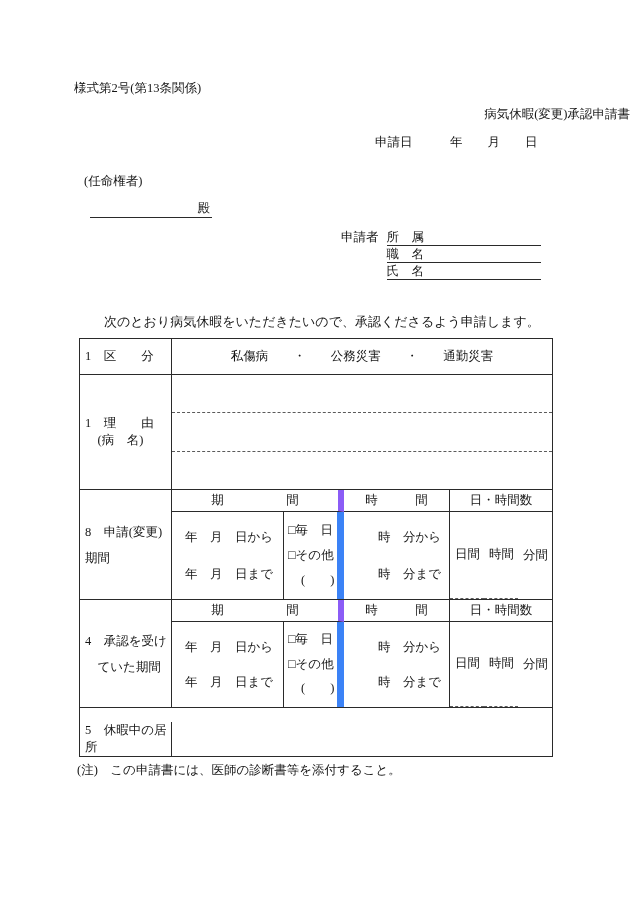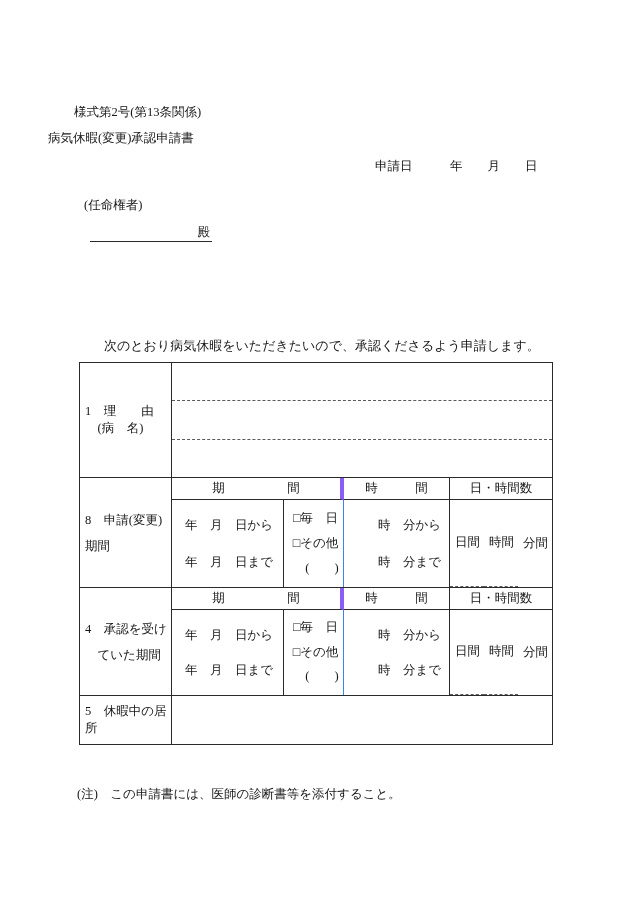--- a/index.html
+++ b/index.html
@@ -7,24 +7,24 @@
     position: relative;
     width: 630px;
     height: 903px;
     background: #ffffff;
     font-family: "Liberation Serif", "DejaVu Serif", serif;
     color: #161616;
     font-size: 12.5px;
     line-height: 1.25;
     overflow: hidden;
   }
-  .abs { position: absolute; margin-top: 24px; }
+  .abs { position: absolute; }
 
   .form-number { left: 74px; top: 81px; }
-  .doc-title { left: 0; right: 0; top: 107px; text-align: left; padding-left: 48px; }
+  .doc-title { left: 16px; right: 0; top: 107px; text-align: right; padding-left: 48px; }
   .app-date { left: 375px; top: 135px; }
   .authority { left: 84px; top: 174px; }
 
   .dono-line {
     left: 90px; top: 200px; width: 122px; height: 18px;
     border-bottom: 1px solid #2a2a2a;
     display: flex; align-items: flex-end; justify-content: flex-end;
     padding-right: 2px; box-sizing: border-box;
   }
   .dono-blank { flex: 1; height: 100%; }
@@ -45,21 +45,21 @@
   .form-table {
     left: 79px; top: 338px; width: 472px;
     border: 1px solid #2a2a2a; box-sizing: content-box;
   }
   .trow { display: flex; border-bottom: 1px solid #2a2a2a; box-sizing: border-box; }
   .trow:last-child { border-bottom: none; }
   .r1 { height: 36px; }
   .r2 { height: 115px; }
   .r3 { height: 110px; }
   .r4 { height: 108px; }
-  .r5 { height: 48px; }
+  .r5 { height: 48px; align-items: flex-end; }
 
   .lcell {
     width: 92px; flex: none; box-sizing: border-box;
     border-right: 1px solid #2a2a2a;
     padding-left: 5px;
     display: flex; flex-direction: column; justify-content: center;
   }
   .lh17 { line-height: 17px; }
   .lh26 { line-height: 26px; }
 
@@ -74,30 +74,30 @@
     flex: 1; display: grid;
     grid-template-columns: 112px 60px 106px 1fr;
     grid-template-rows: 22px 1fr;
   }
   .pgrid > div { box-sizing: border-box; }
   .ph {
     border-bottom: 1px solid #2a2a2a;
     display: flex; align-items: center; justify-content: center;
     white-space: pre;
   }
-  .ph-period { grid-column: 1 / 3; border-right: 4px solid #8b5cf6; }
+  .ph-period { grid-column: 1 / 3; border-right: 6px solid #8b5cf6; }
   .ph-time   { border-right: 1px solid #2a2a2a; }
   .pb { display: flex; flex-direction: column; justify-content: space-around; }
   .pb-date {
     border-right: 1px solid #2a2a2a;
     text-align: right; padding: 8px 10px 6px 0; white-space: pre;
   }
   .pb-check {
-    border-right: 1px solid #3b82f6;
-    padding: 6px 0 6px 4px; white-space: pre; align-items: center;
+    border-right: 7px solid #3b82f6;
+    padding: 6px 0 6px 4px; white-space: pre;
   }
   .pb-check .paren { padding-left: 13px; }
   .pb-time {
     border-right: 1px solid #2a2a2a;
     text-align: right; padding: 8px 8px 6px 0; white-space: pre;
   }
   .pb-count { display: flex; flex-direction: row; }
   .csub {
     flex: 1; display: flex; align-items: center; justify-content: flex-end;
     padding-right: 4px; border-bottom: 1px dashed #5a5a5a;
@@ -118,25 +118,46 @@
 
   <div class="abs app-date ws">申請日　　　年　　月　　日</div>
 
   <div class="abs authority">(任命権者)</div>
 
   <div class="abs dono-line">
     <span class="dono-blank"></span>
     <span>殿</span>
   </div>
 
+  <div class="abs applicant">
+    <span class="applicant-caption ws">申請者</span>
+    <div class="afields">
+      <div class="afield">
+        <span class="ws">所　属</span>
+        <span class="blank"></span>
+      </div>
+      <div class="afield">
+        <span class="ws">職　名</span>
+        <span class="blank"></span>
+      </div>
+      <div class="afield">
+        <span class="ws">氏　名</span>
+        <span class="blank"></span>
+      </div>
+    </div>
+  </div>
 
   <div class="abs intro">次のとおり病気休暇をいただきたいので、承認くださるよう申請します。</div>
 
   <div class="abs form-table">
 
+    <div class="trow r1">
+      <div class="lcell ws">1　区　　分</div>
+      <div class="vcell center-cell ws">私傷病　　・　　公務災害　　・　　通勤災害</div>
+    </div>
 
     <div class="trow r2">
       <div class="lcell lh17">
         <div class="ws">1　理　　由</div>
         <div class="ws">　(病　名)</div>
       </div>
       <div class="vcell reason-cell">
         <div class="reason-sub"></div>
         <div class="reason-sub"></div>
         <div class="reason-sub"></div>

